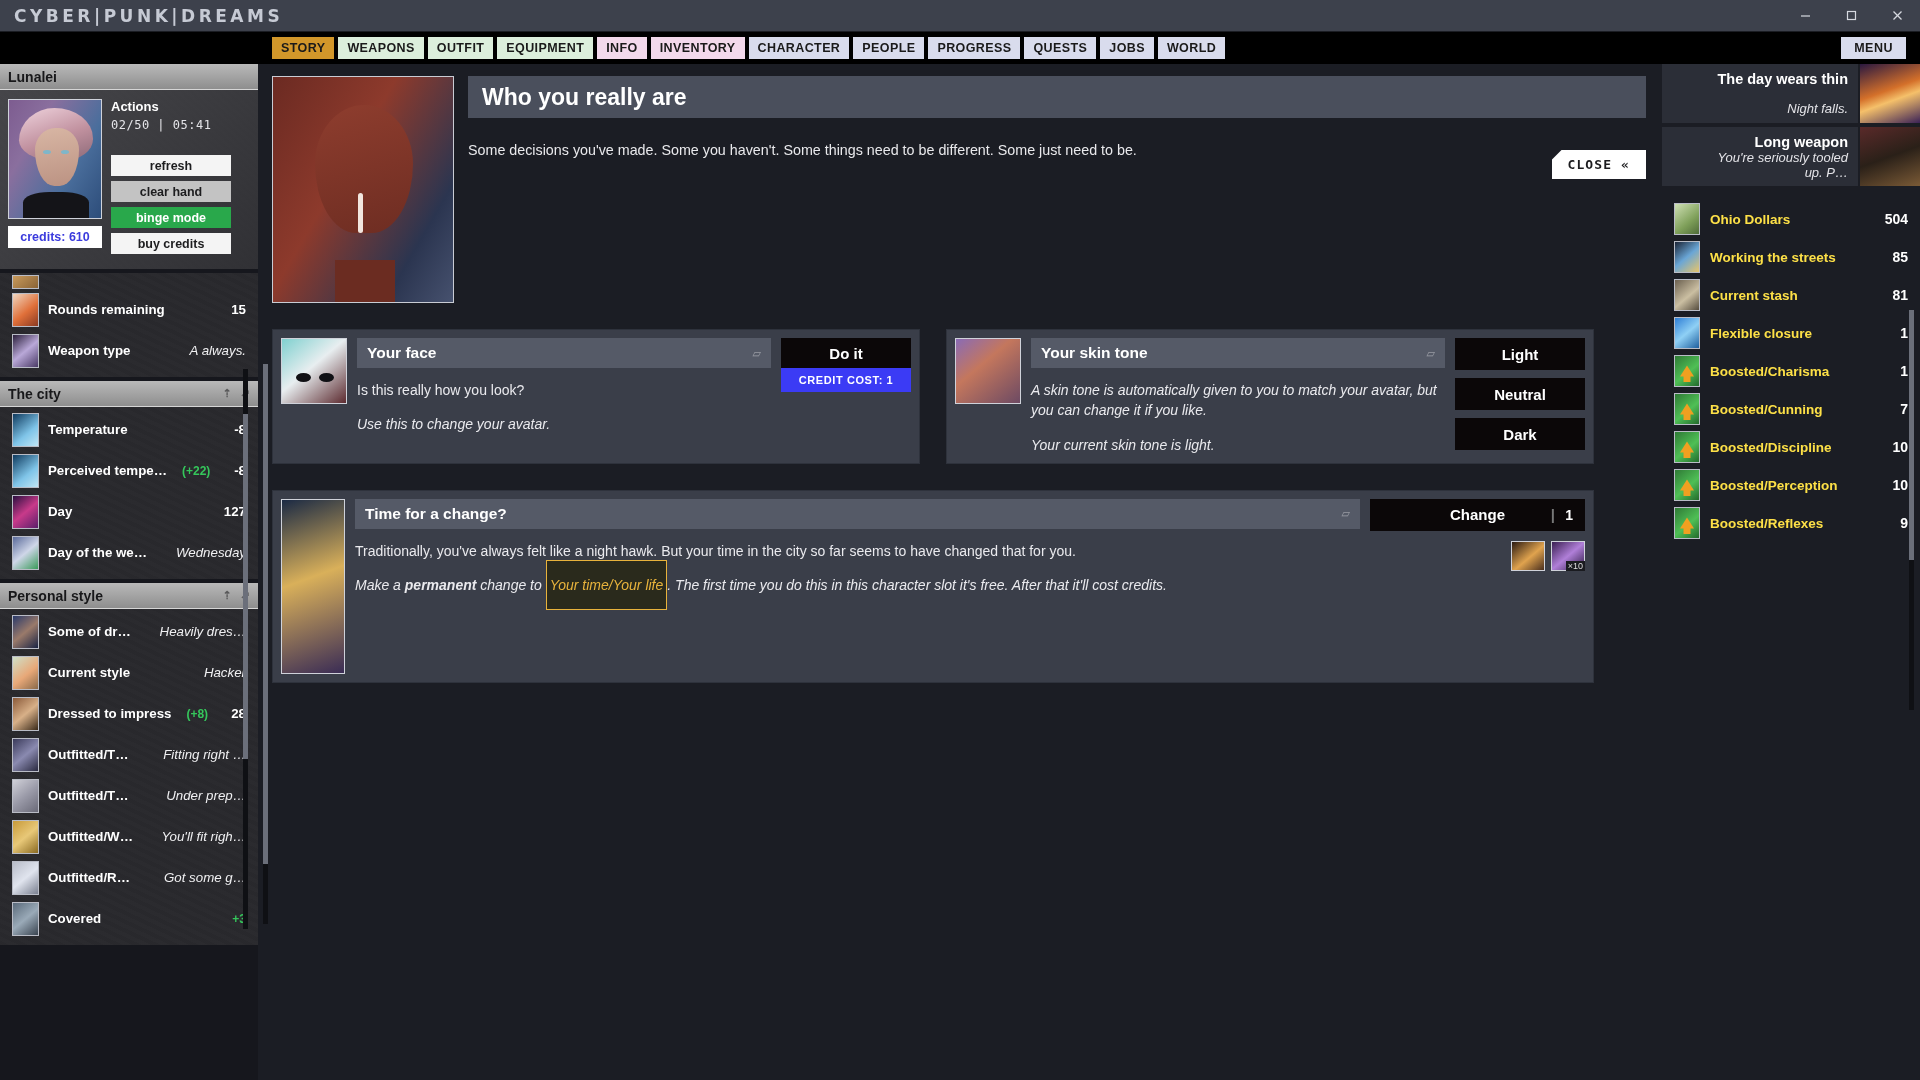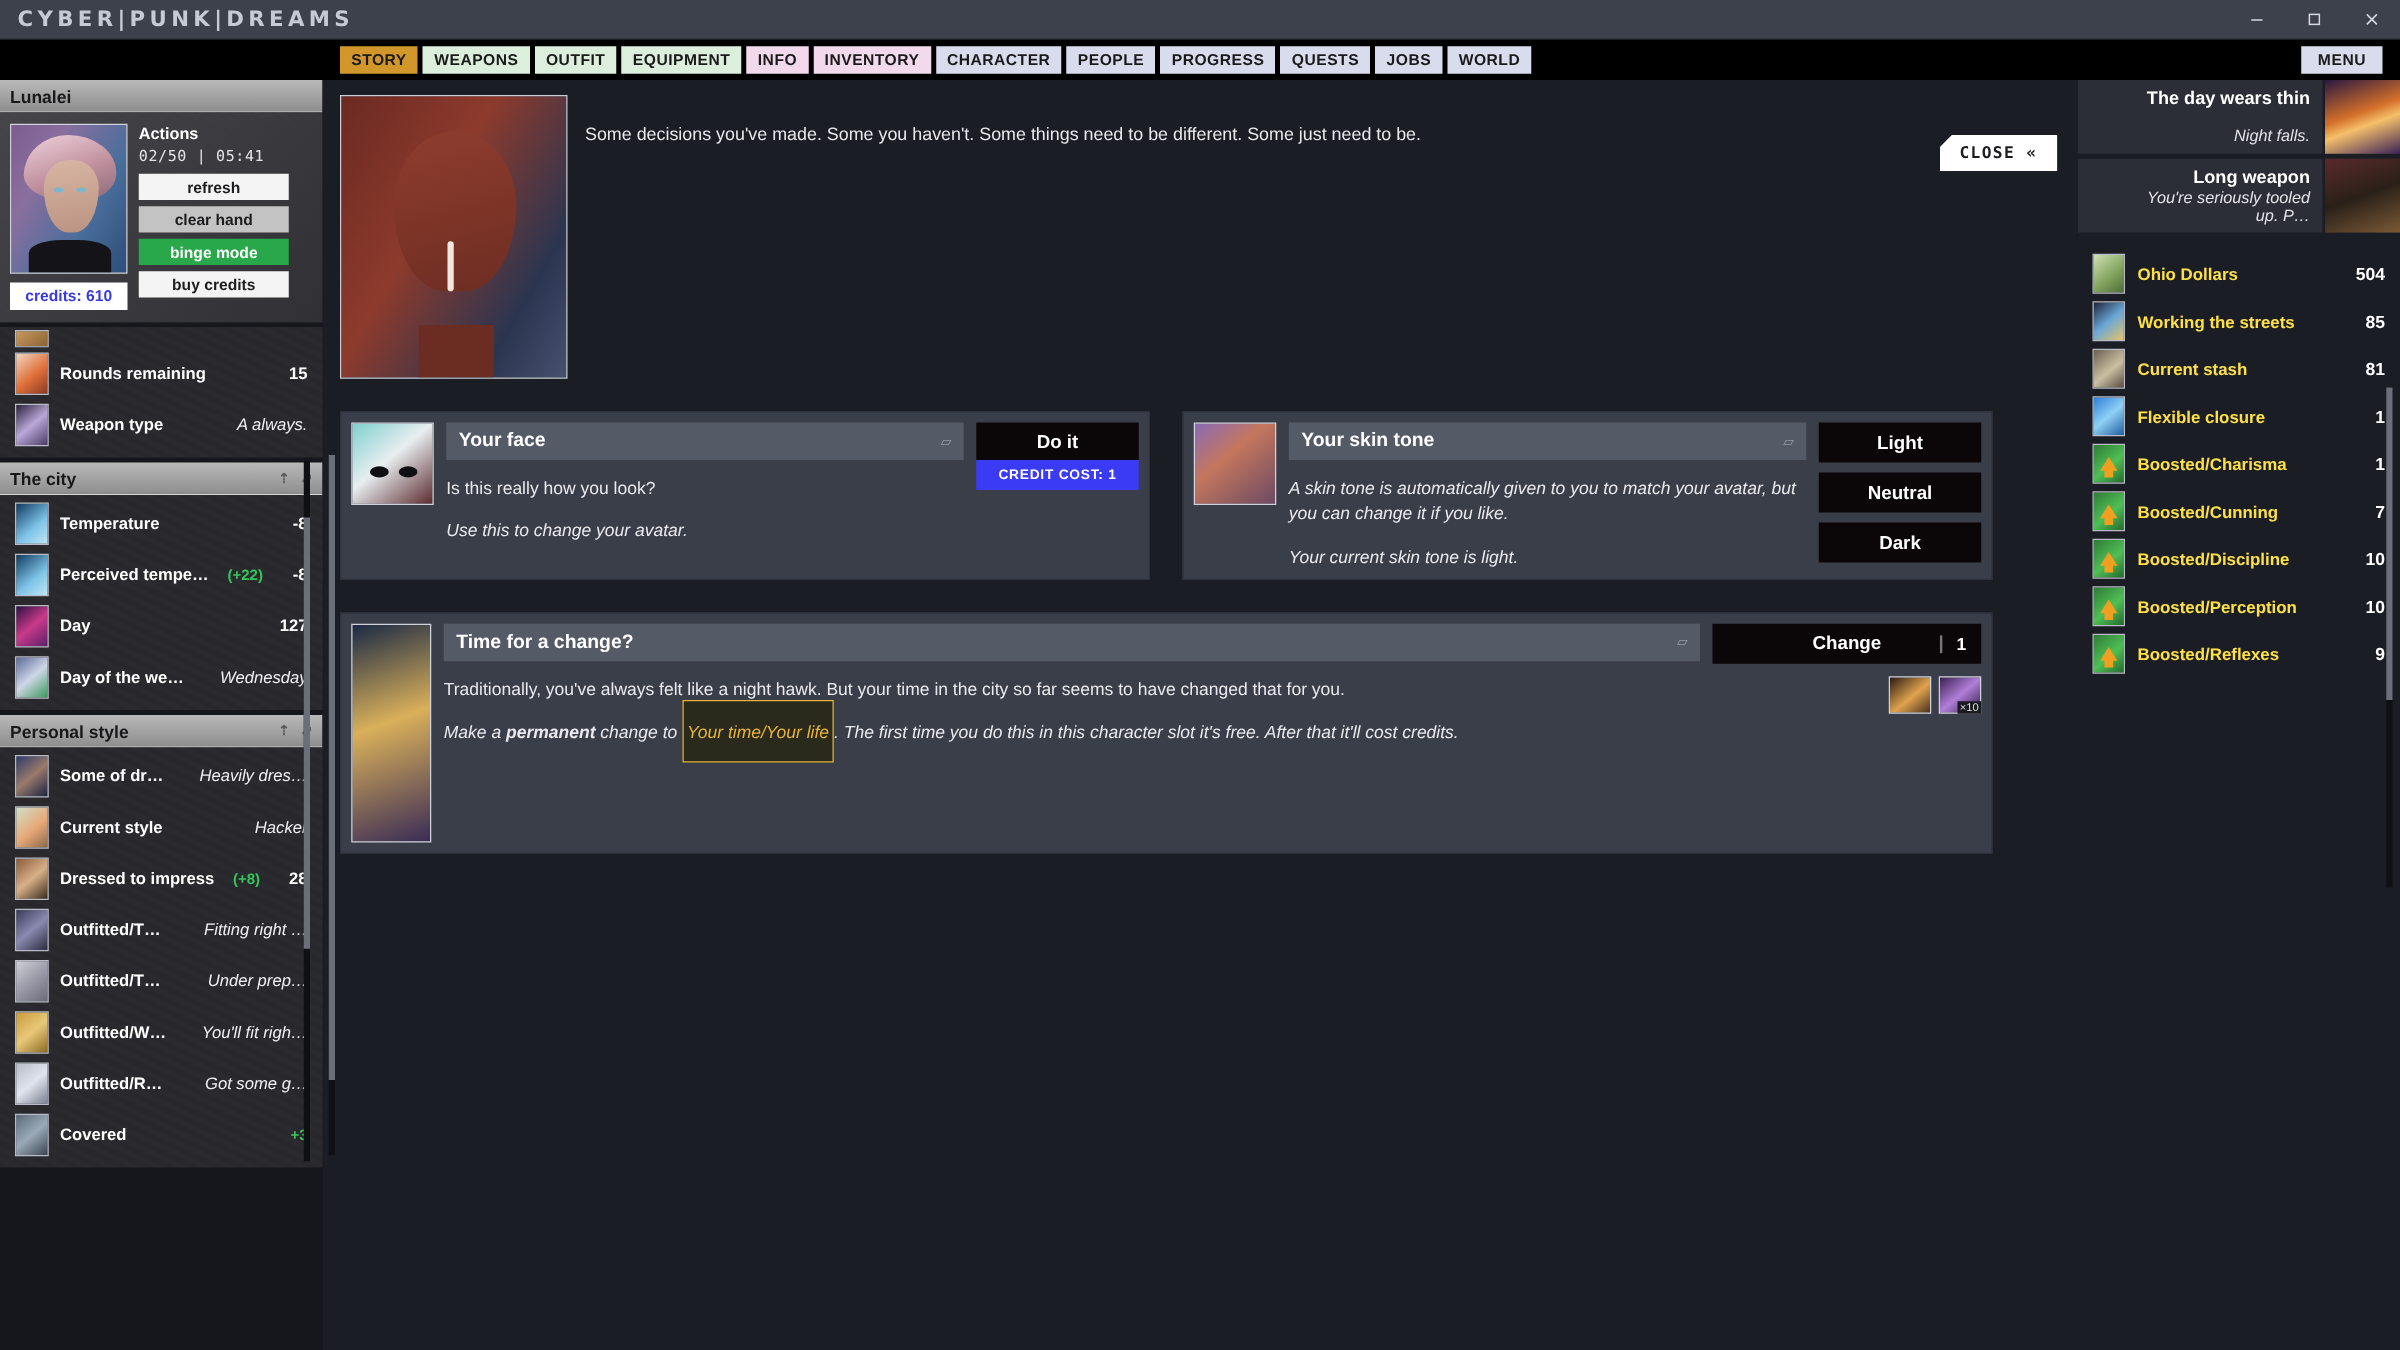--- a/index.html
+++ b/index.html
@@ -109,21 +109,21 @@
   .credits-pill {
     margin-top: 7px; width: 94px; height: 22px;
     background: #fff; color: #3b3bdd;
     font-size: 12.5px; font-weight: 700;
     display: flex; align-items: center; justify-content: center;
   }
   .portrait-wrap{display:flex;flex-direction:column;}
   .actions-col { flex: 1; display: flex; flex-direction: column; }
   .actions-title { font-size: 13px; font-weight: 700; color:#fff; margin-bottom:4px;}
   .actions-count {
-    font-size: 12px; color:#e4e4e8; margin-bottom: 7px;
+    font-size: 12px; color:#e4e4e8; margin-bottom: 23px;
     font-family: "DejaVu Sans Mono", monospace; letter-spacing:.5px;
   }
   .act-btn {
     height: 21px; margin-bottom: 5px; width: 120px;
     display:flex;align-items:center;justify-content:center;
     font-size: 12.5px; font-weight: 700; color:#1d1d1f;
     background:#f4f4f4; cursor:pointer;
   }
   .act-btn.grey { background:#c3c3c3; }
   .act-btn.green { background:#29a84b; color:#fff; }
@@ -455,20 +455,23 @@
         <i></i>
       </div>
 
     <div class="hero">
       <div class="hero-img">
         <div class="head"></div>
           <div class="tear"></div>
           <div class="neck"></div>
       </div>
       <div class="hero-right">
+        <div class="hero-title-bar">
+          <div class="hero-title">Who you really are</div>
+        </div>
         <div class="hero-sub">
           <span>Some decisions you've made. Some you haven't. Some things need to be different. Some just need to be.</span>
           <div class="close-btn">CLOSE «</div>
         </div>
       </div>
     </div>
 
     <div class="cards-row">
 
       <div class="card w1">

